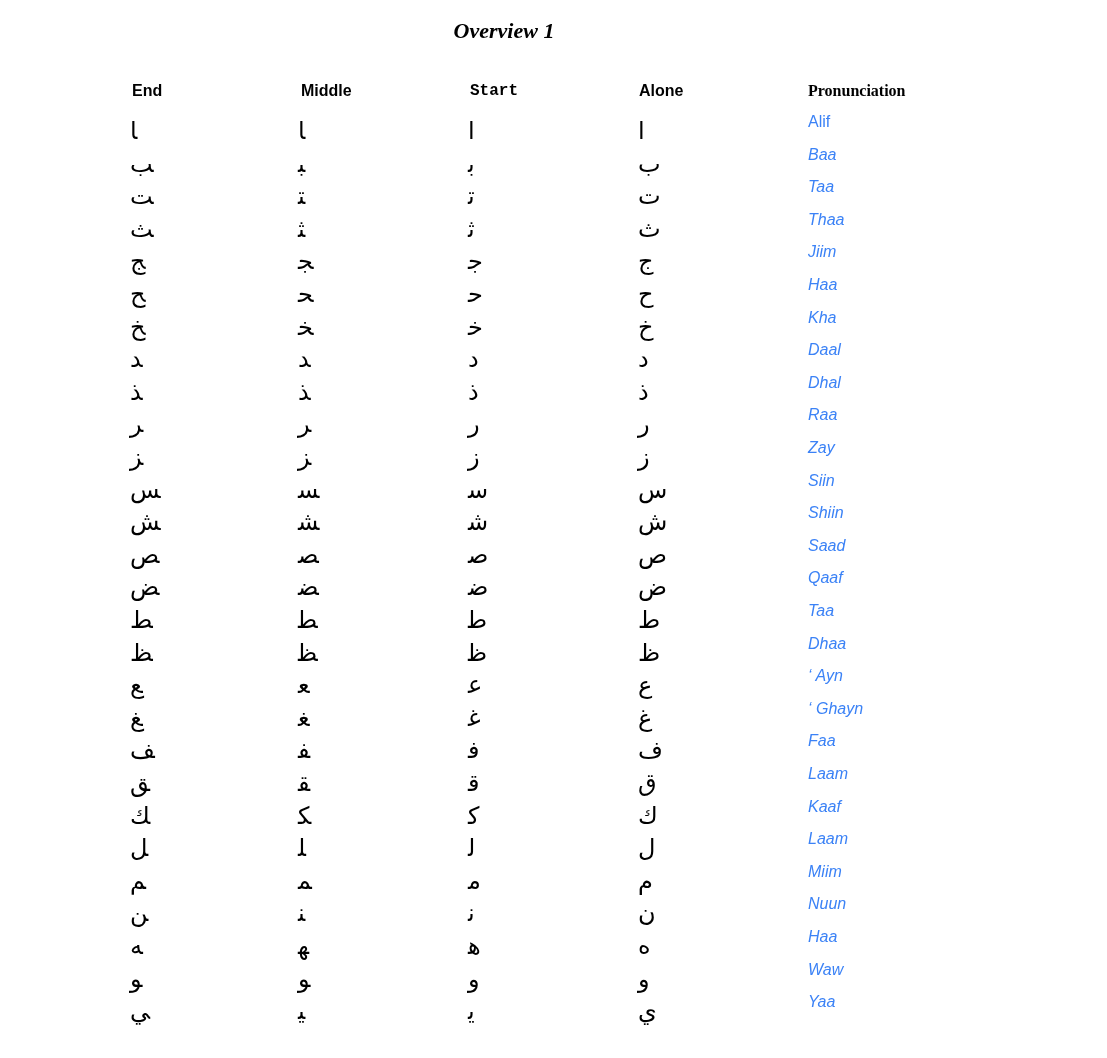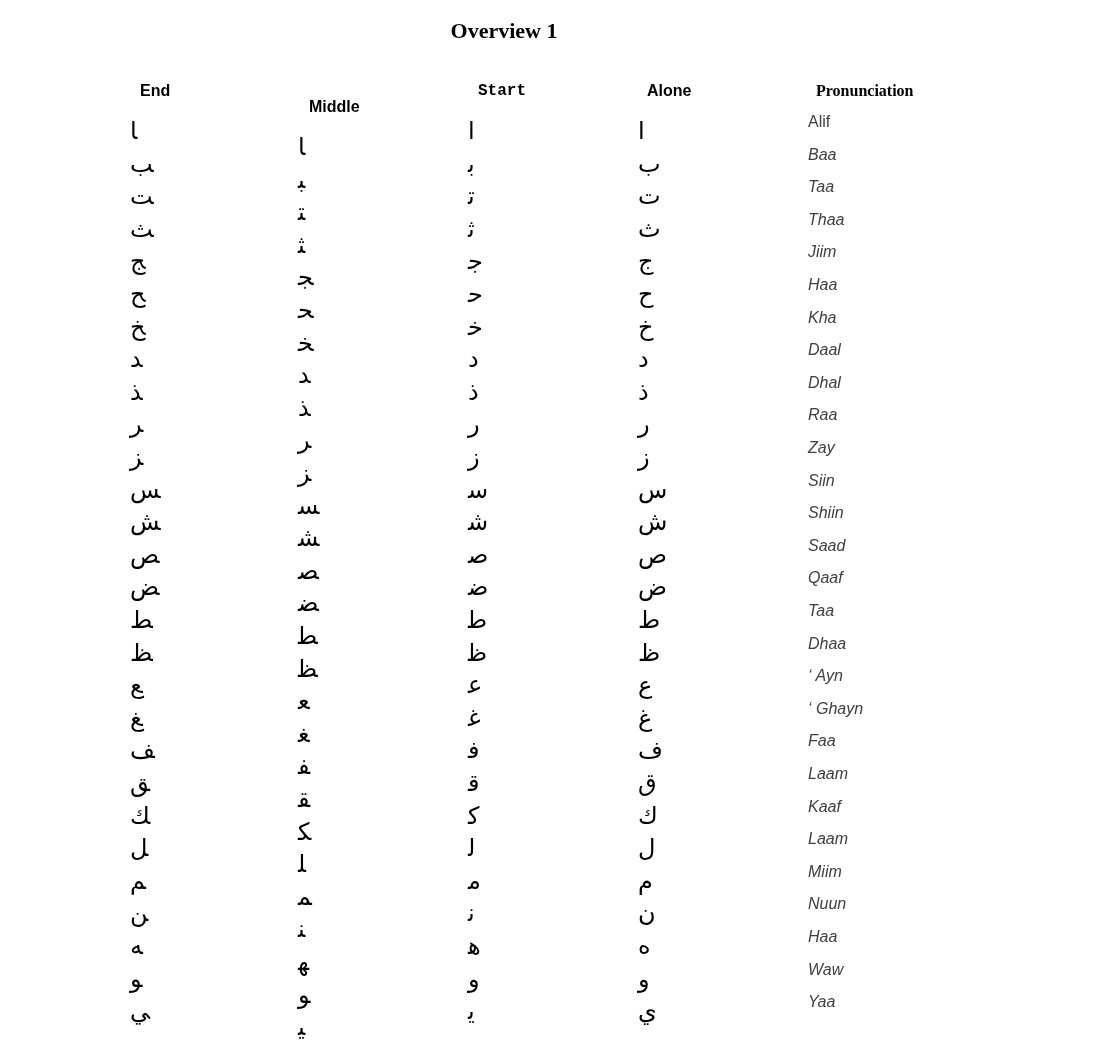--- a/index.html
+++ b/index.html
@@ -17,44 +17,45 @@
     .page-title {
       position: absolute;
       top: 18px;
       left: 0;
       width: 1008px;
       text-align: center;
       font-family: "Liberation Serif", "DejaVu Serif", serif;
       font-weight: bold;
       font-size: 22px;
       letter-spacing: 0px;
+      font-style: italic;
     }
     .table {
       position: absolute;
       top: 80px;
       left: 0;
       width: 1107px;
     }
     .header-row {
       position: absolute;
       top: 0;
-      left: 8px;
+      left: 0;
       width: 942px;
       height: 26px;
     }
     .col-header {
       position: absolute;
       top: 2px;
       font-family: "Liberation Sans", "DejaVu Sans", sans-serif;
       font-weight: bold;
       font-size: 16px;
       white-space: nowrap;
     }
     .col-end { left: 132px; }
-    .col-middle { left: 301px; margin-top: 16px; }
+    .col-middle { left: 301px; }
     .col-start { left: 470px; font-family: Liberation Mono, monospace; }
     .col-alone { left: 639px; }
     .col-pron { left: 808px; font-family: Liberation Serif, serif; }
 
     .rows {
       position: absolute;
       top: 36px;
       left: 0;
       width: 1107px;
     }
@@ -79,21 +80,21 @@
     .glyph.col-start { left: 468px; }
     .glyph.col-alone { left: 638px; }
     .pron {
       position: absolute;
       top: -4px;
       left: 808px;
       font-family: "Liberation Sans", "DejaVu Sans", sans-serif;
       font-style: italic;
       font-size: 16px;
       line-height: 20px;
-      color: #404040;
+      color: #3b82f6;
       white-space: nowrap;
     }
     .pron.upright { font-style: normal; }
   </style>
 </head>
 <body>
 
 <div class="page-title">Overview 1</div>
 
 <div class="table">

